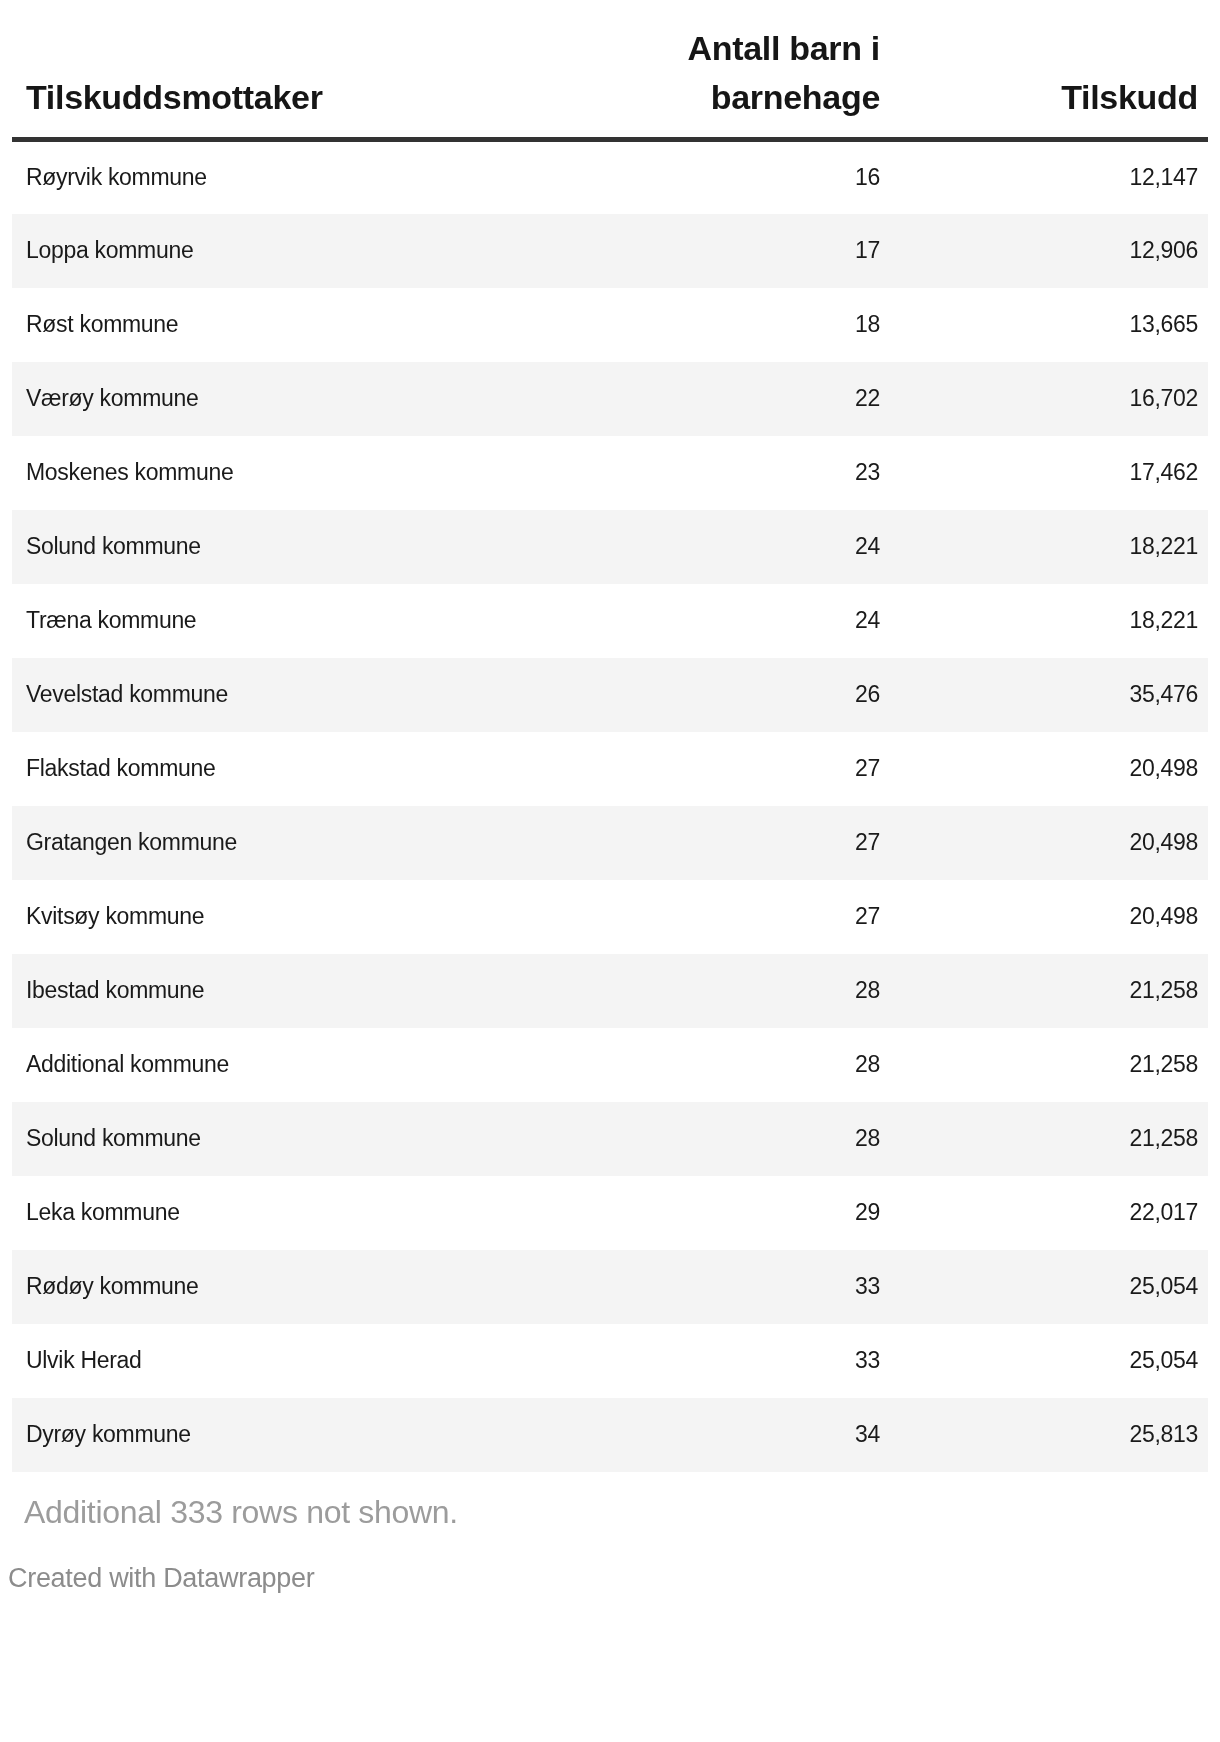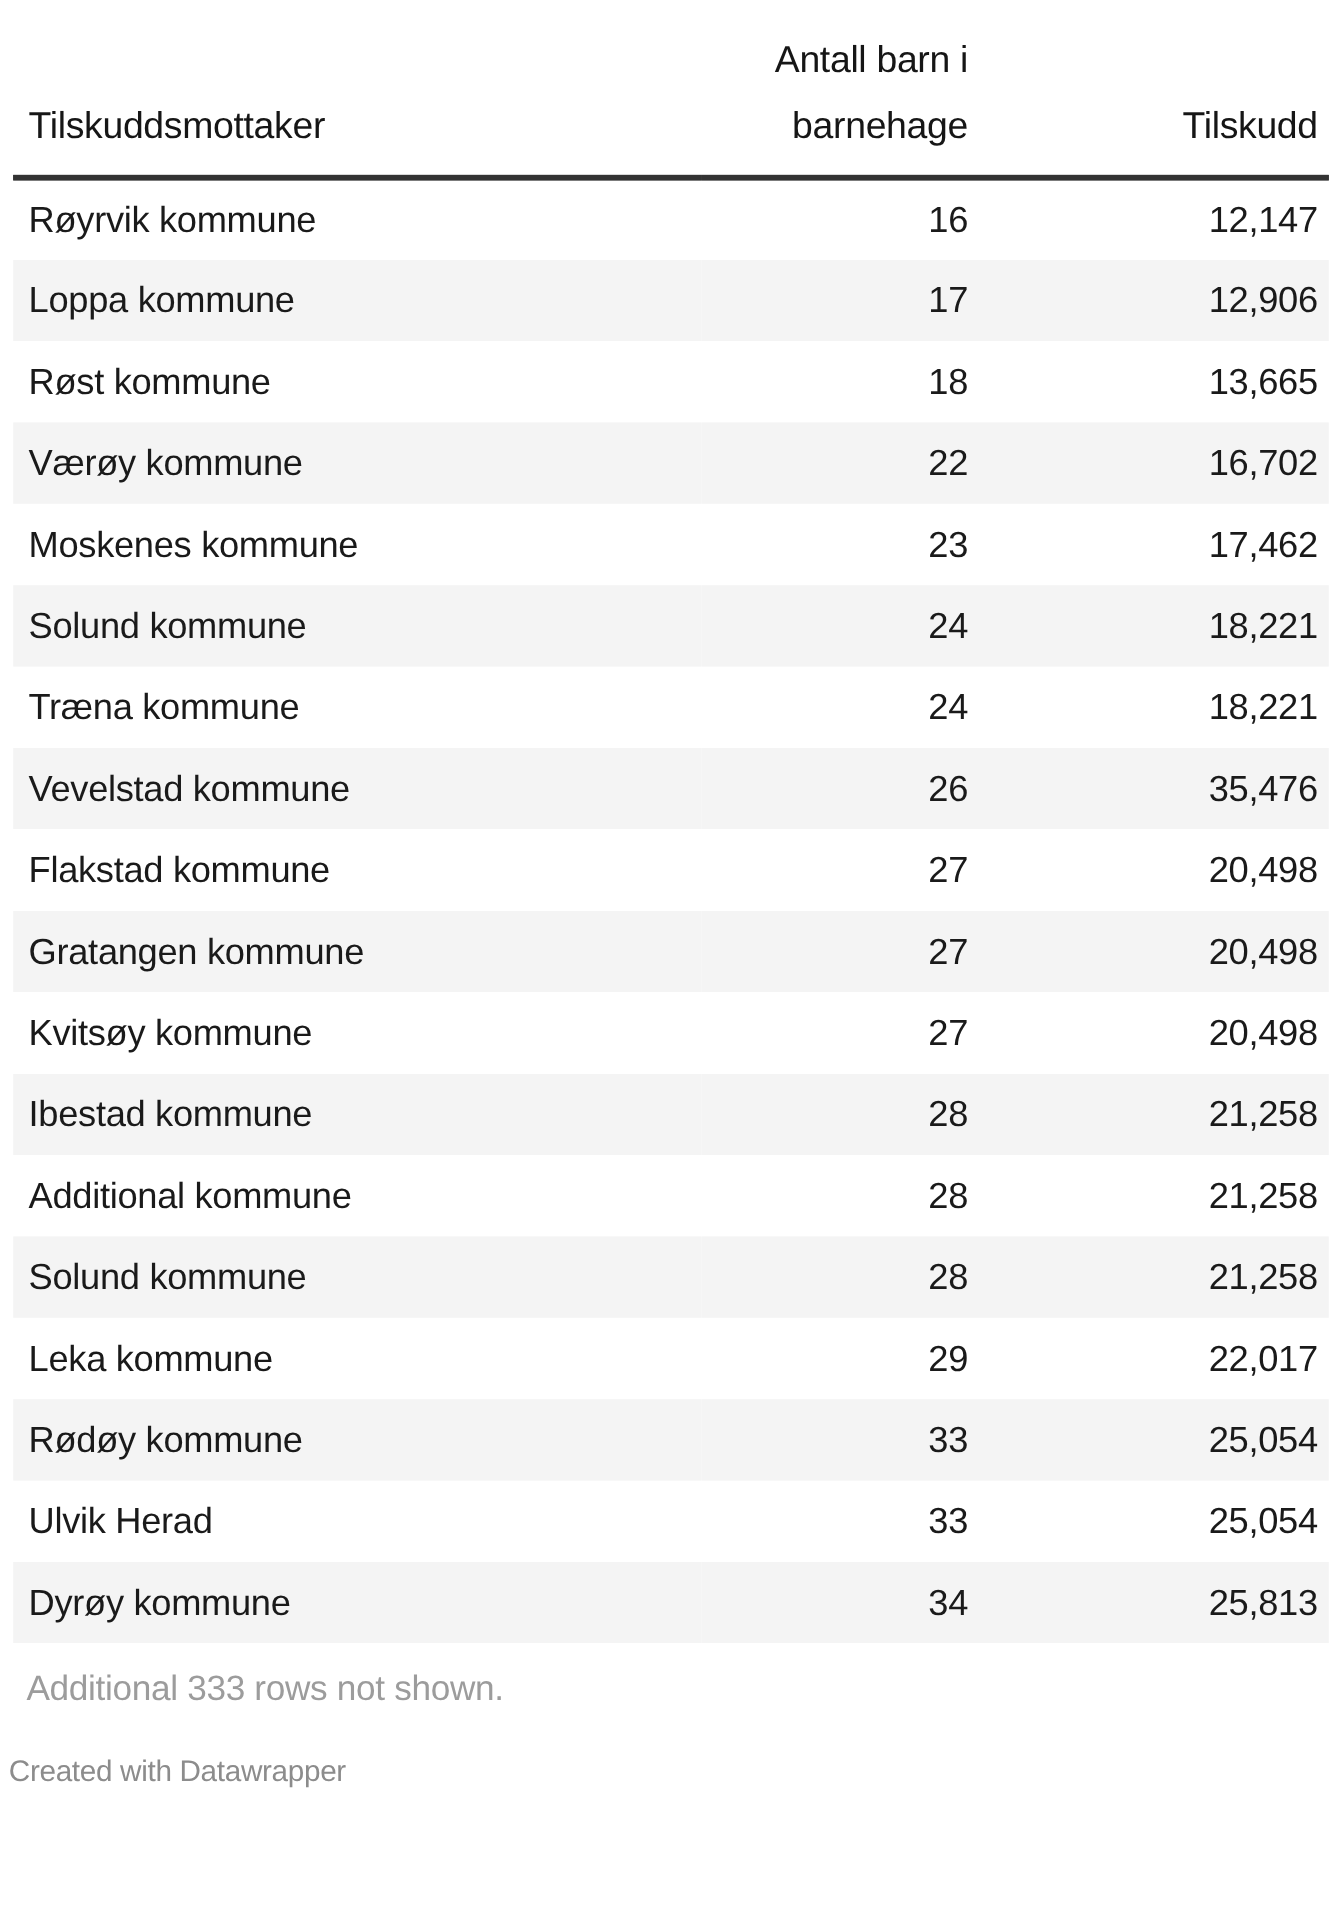--- a/index.html
+++ b/index.html
@@ -23,49 +23,49 @@
     width: 100%;
     border-collapse: collapse;
     table-layout: fixed;
   }
   col.col-recipient { width: auto; }
   col.col-children  { width: 252px; }
   col.col-grant     { width: 318px; }
 
   thead th {
     font-size: 34px;
-    font-weight: normal;
-    line-height: 60px;
+    font-weight: bold;
+    line-height: 49px;
     vertical-align: bottom;
     padding: 24px 10px 15px 14px;
     border-bottom: 5px solid #333333;
     color: #161616;
   }
   thead th.c-left  { text-align: left; }
   thead th.c-right { text-align: right; }
 
   tbody td {
-    font-size: 33px;
+    font-size: 23px;
     height: 74px;
     padding: 0 10px 0 14px;
     vertical-align: middle;
     white-space: nowrap;
     overflow: hidden;
   }
   tbody td.c-left  { text-align: left; }
   tbody td.c-right { text-align: right; }
   tbody tr:nth-child(even) { background: #f4f4f4; }
 
   .footer-note {
     margin: 22px 0 0 24px;
     font-size: 32px;
     color: #9c9c9c;
   }
   .attribution {
-    margin: 42px 0 0 8px;
+    margin: 32px 0 0 8px;
     font-size: 27px;
     color: #8c8c8c;
   }
 </style>
 </head>
 <body>
 
 <div class="table-wrap">
   <table class="data-table">
     <colgroup>

